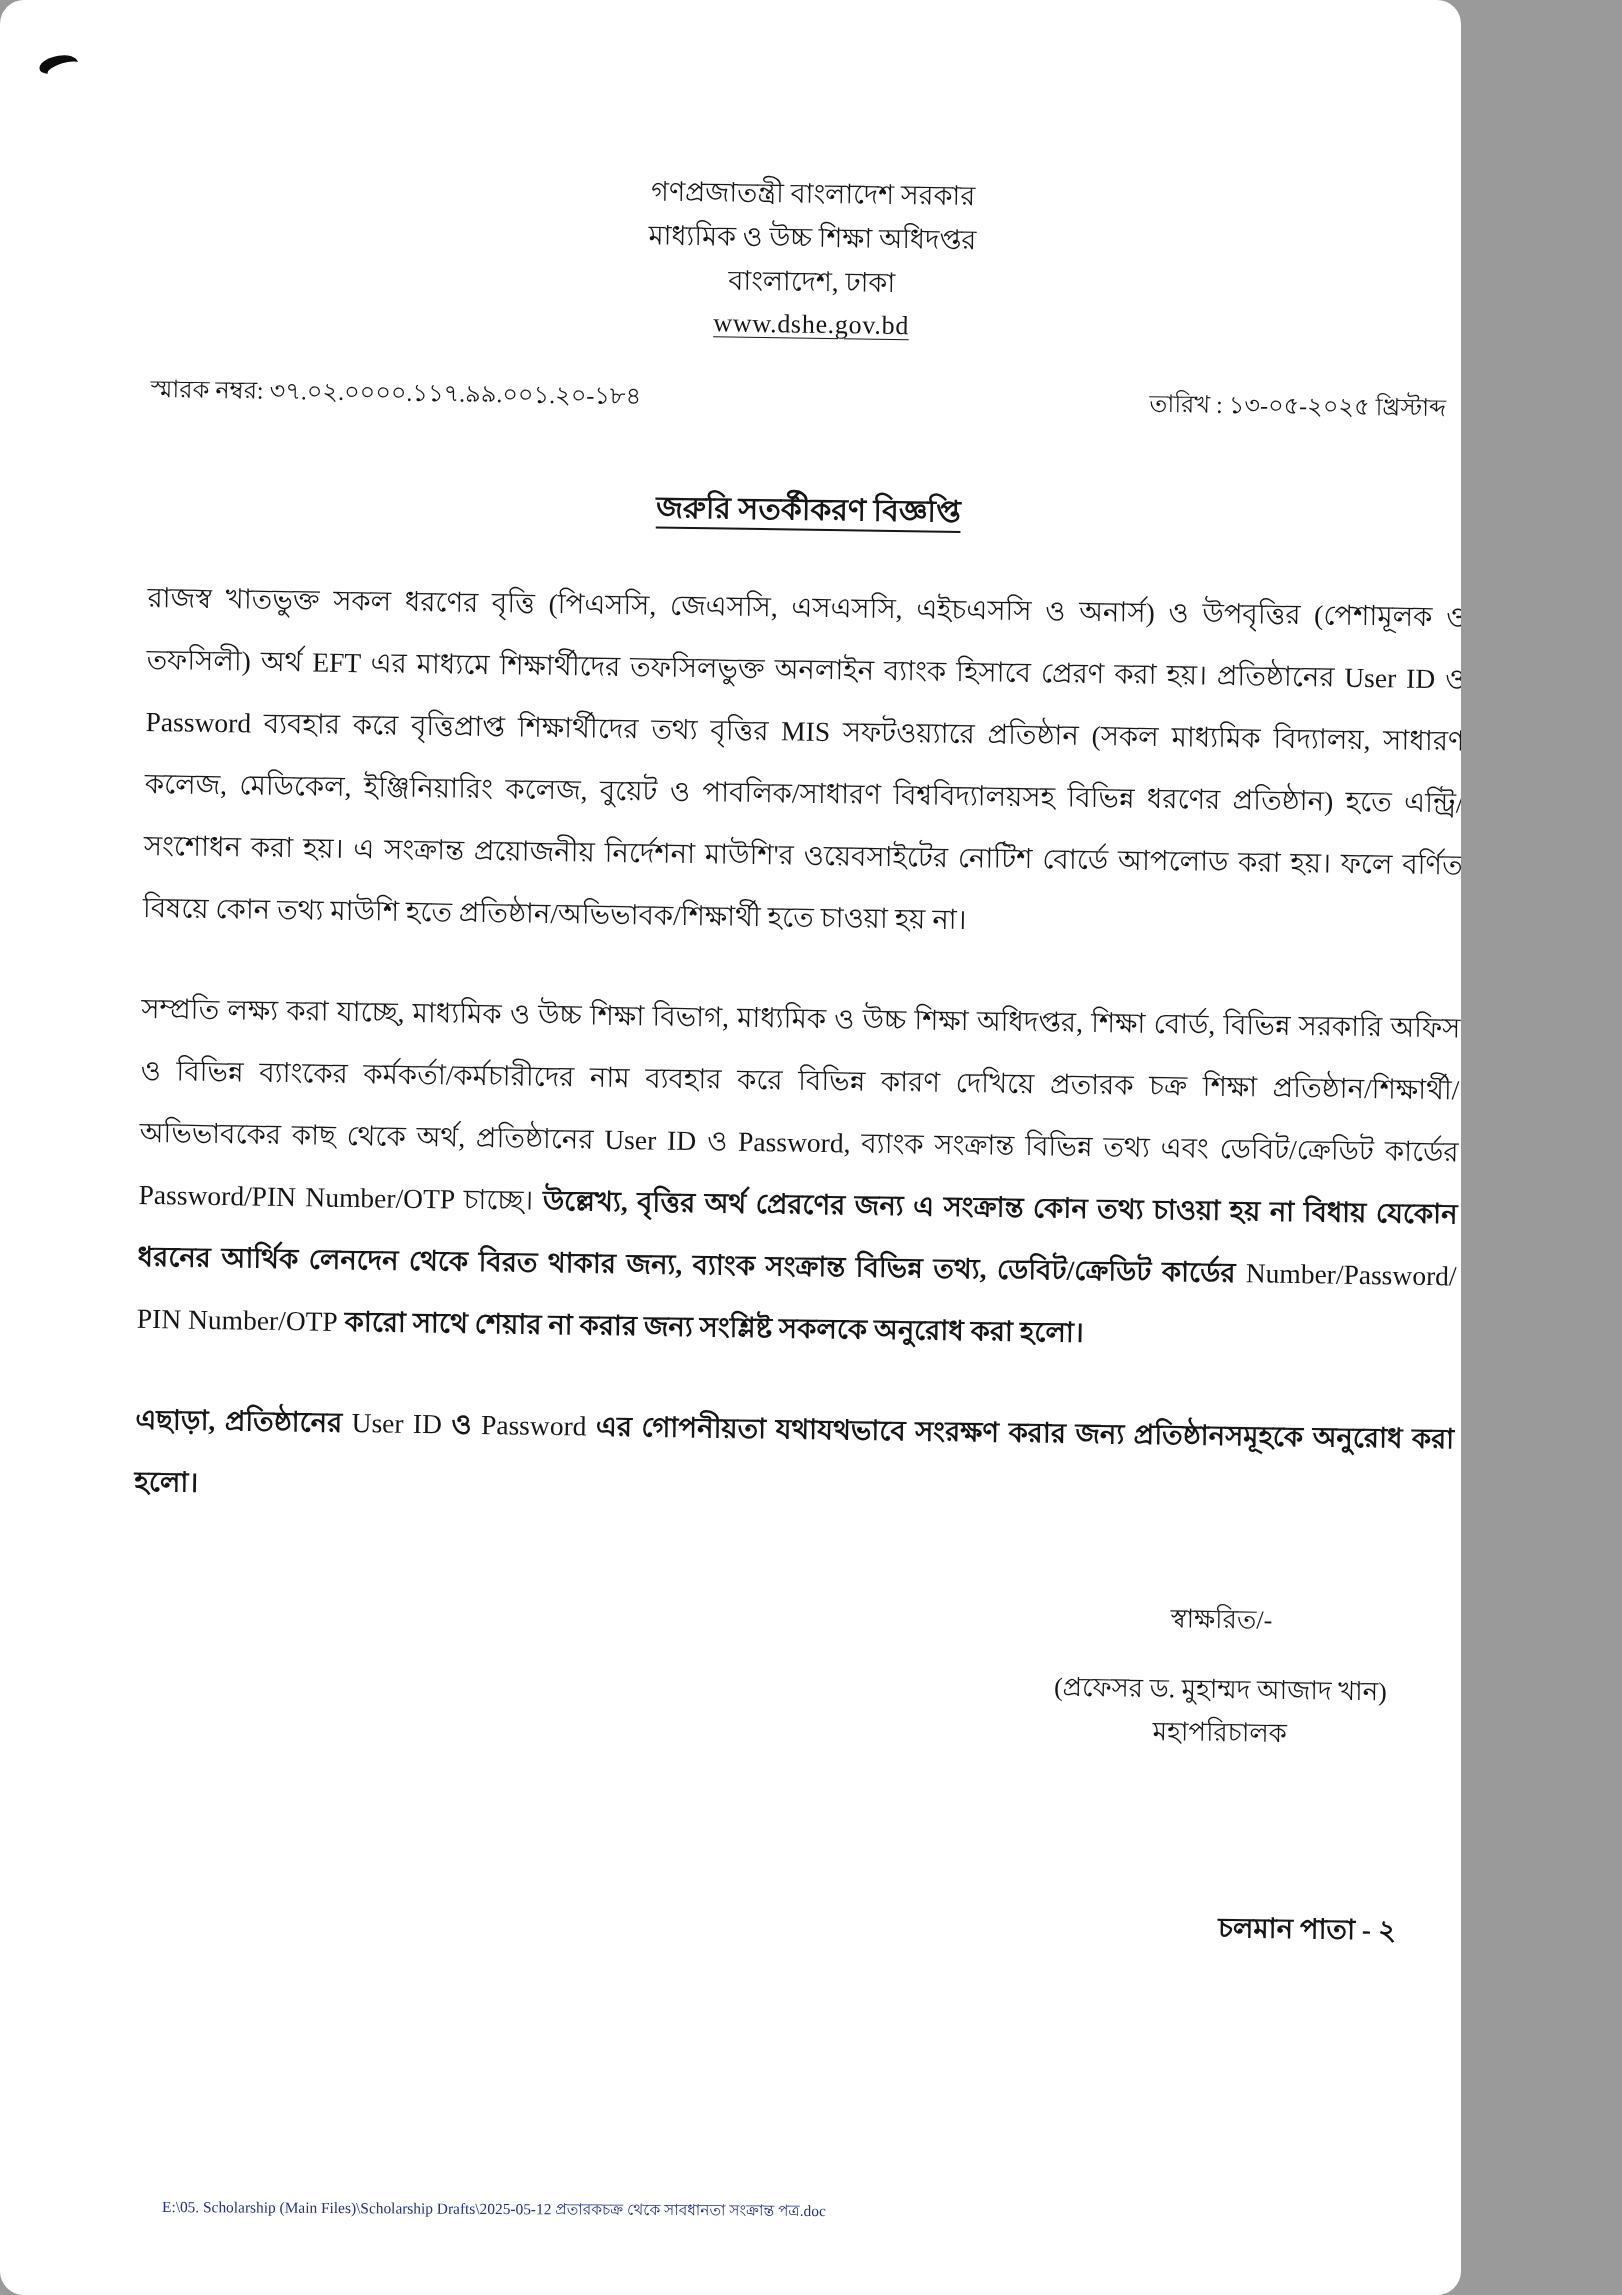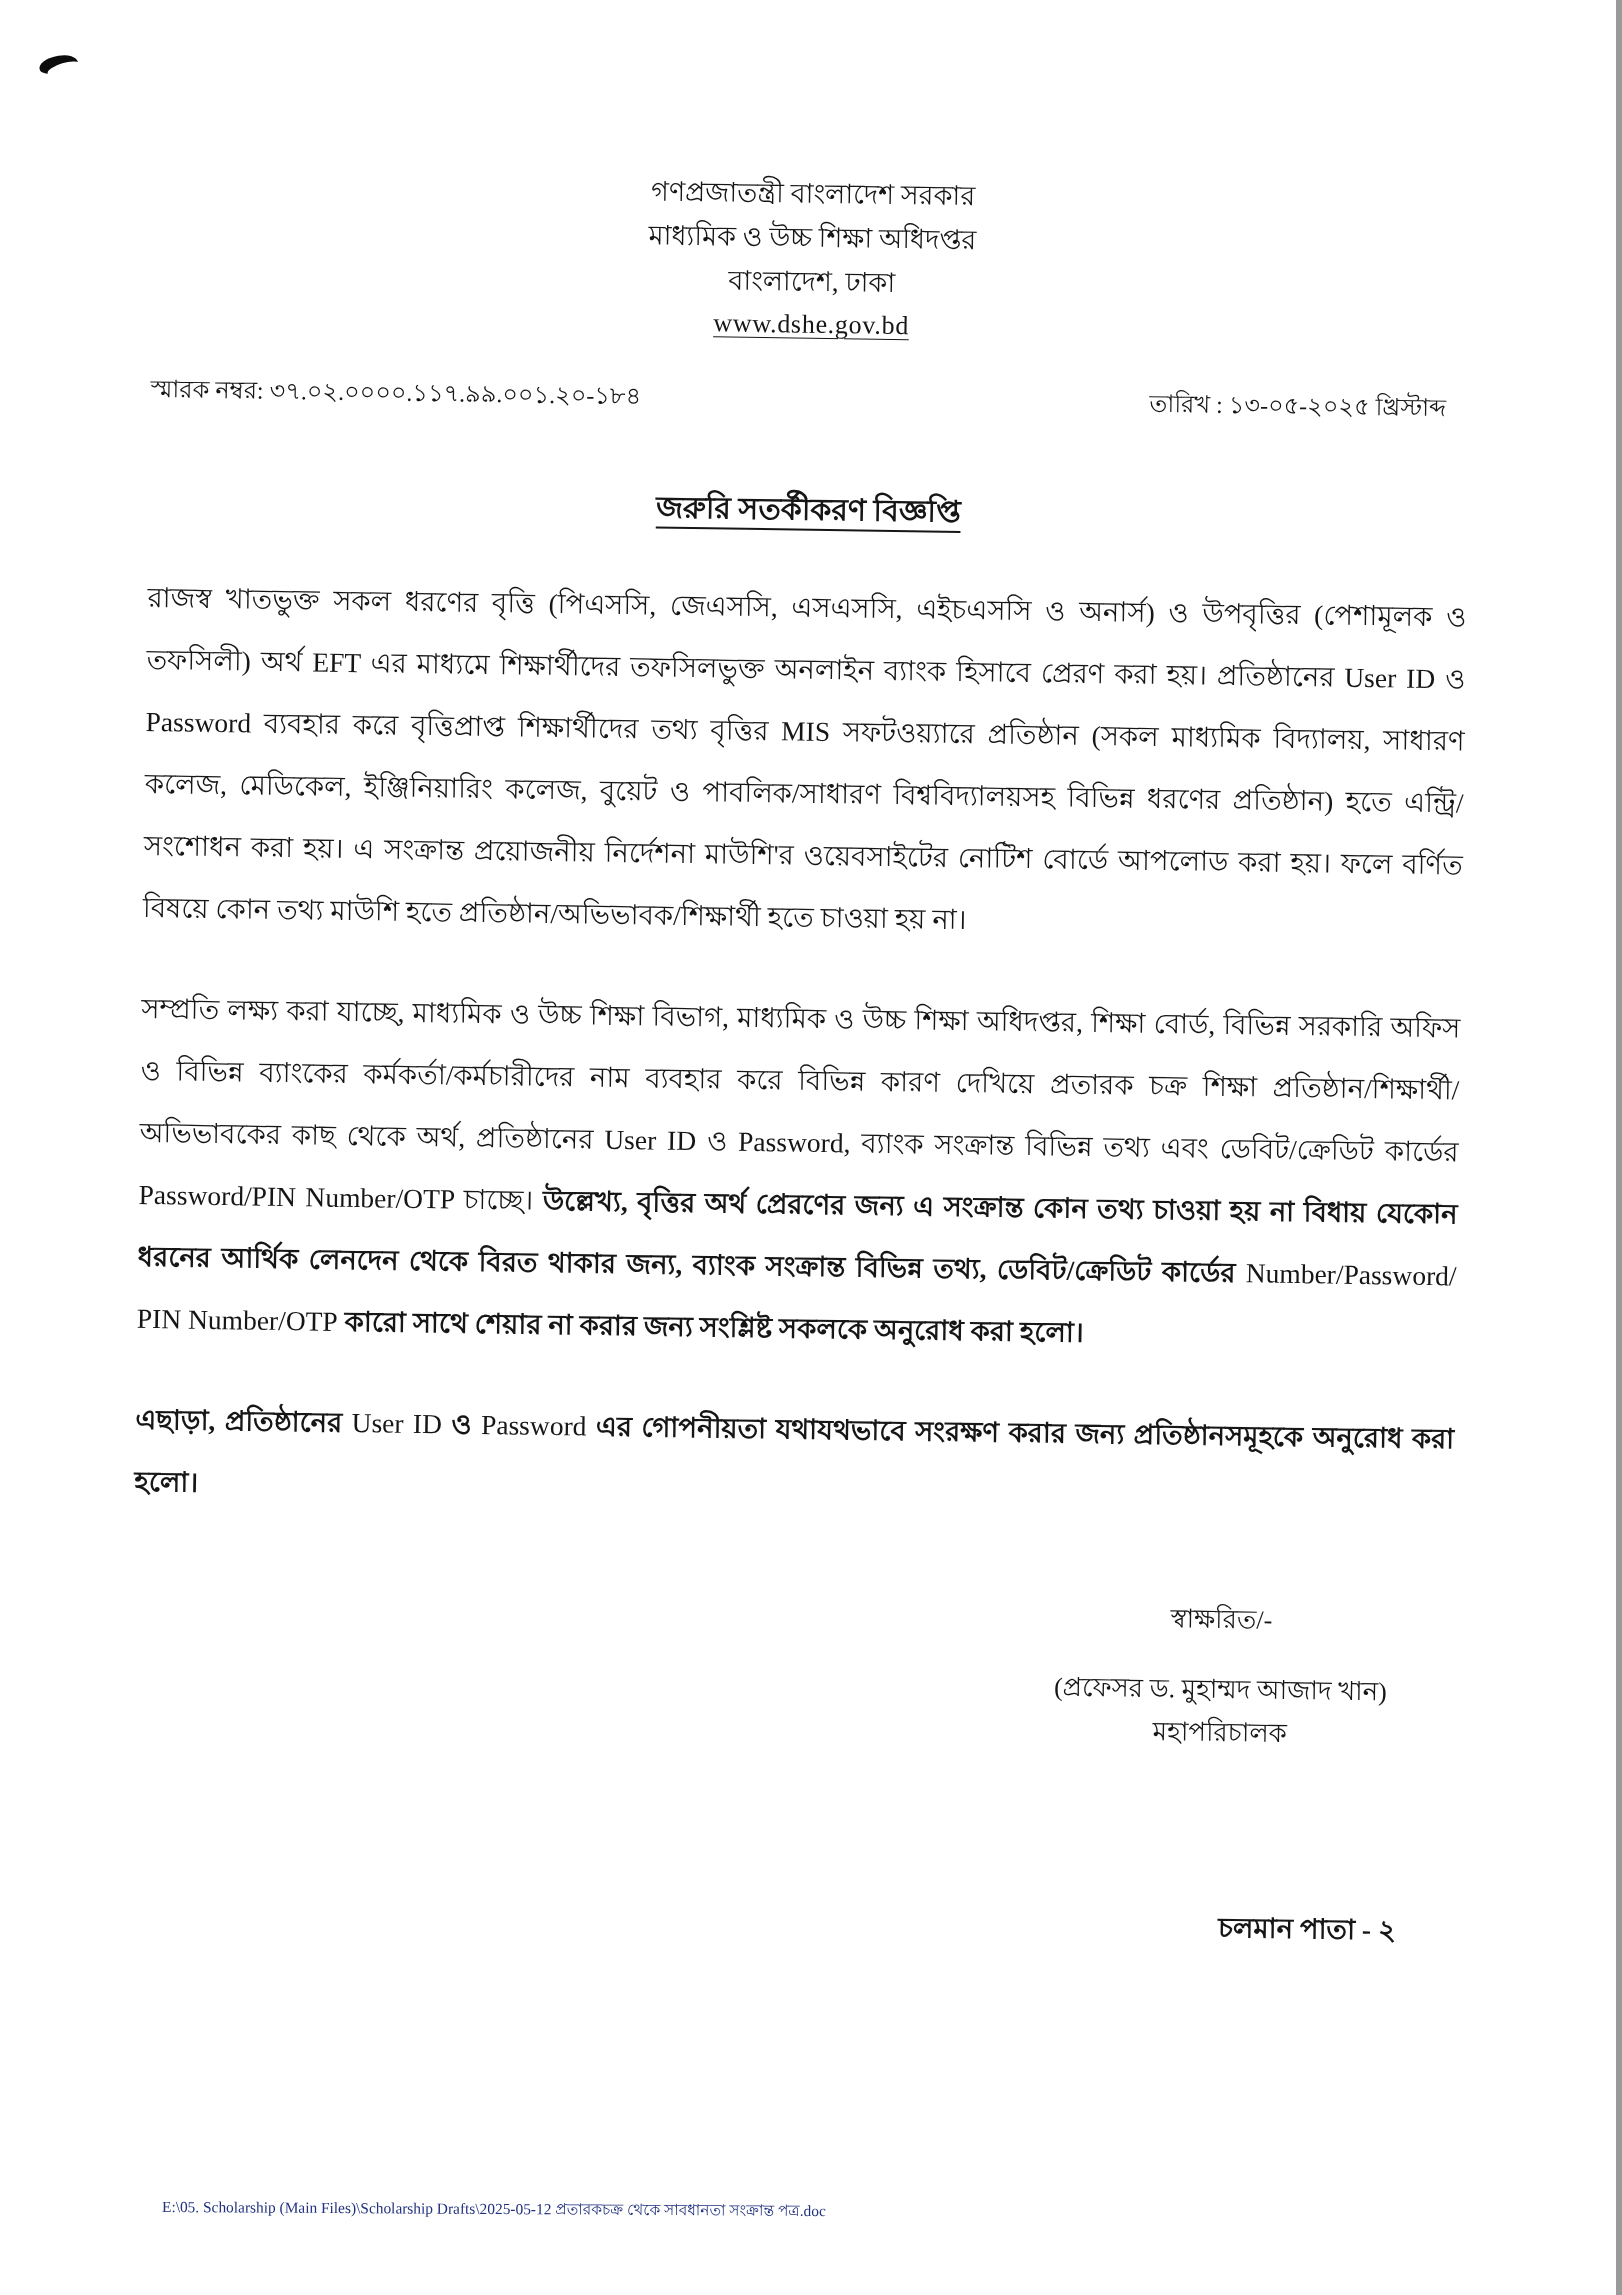--- a/index.html
+++ b/index.html
@@ -3,25 +3,26 @@
 <meta charset="utf-8">
 <style>
   :root{
     --ink:#161616;
     --footer-ink:#21317e;
     --paper:#ffffff;
   }
   html,body{margin:0;padding:0;background:#9a9a9a;}
   .page{
     position:relative;
-    width:1616px;height:2295px;
+    width:1461px;height:2295px;
     background:var(--paper);
     overflow:hidden;
     font-family:"Liberation Serif", serif;
     color:var(--ink);
+    border-radius:24px;
   }
   
   .smudge{
     position:absolute;left:39px;top:56px;width:39px;height:17px;
     background:#0d0d0d;border-radius:50% 50% 50% 50%/60% 70% 40% 50%;
     transform:rotate(-12deg);
   }
   .smudge:after{
     content:"";position:absolute;left:6.5px;top:7.9px;width:34px;height:11.8px;
     background:var(--paper);border-radius:50%;transform:rotate(-4deg);

